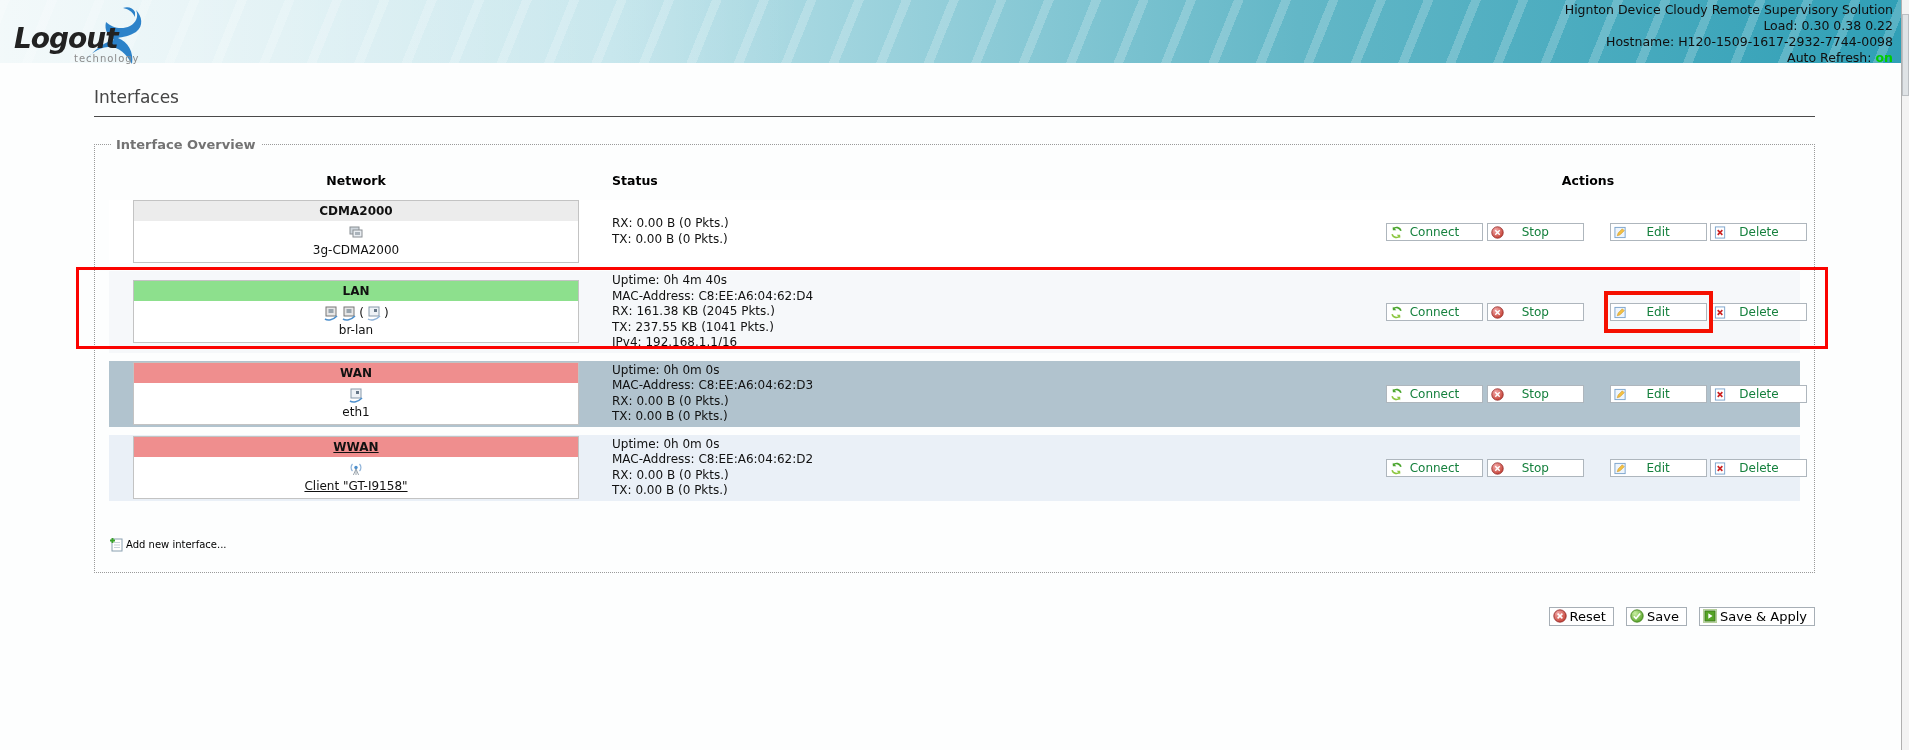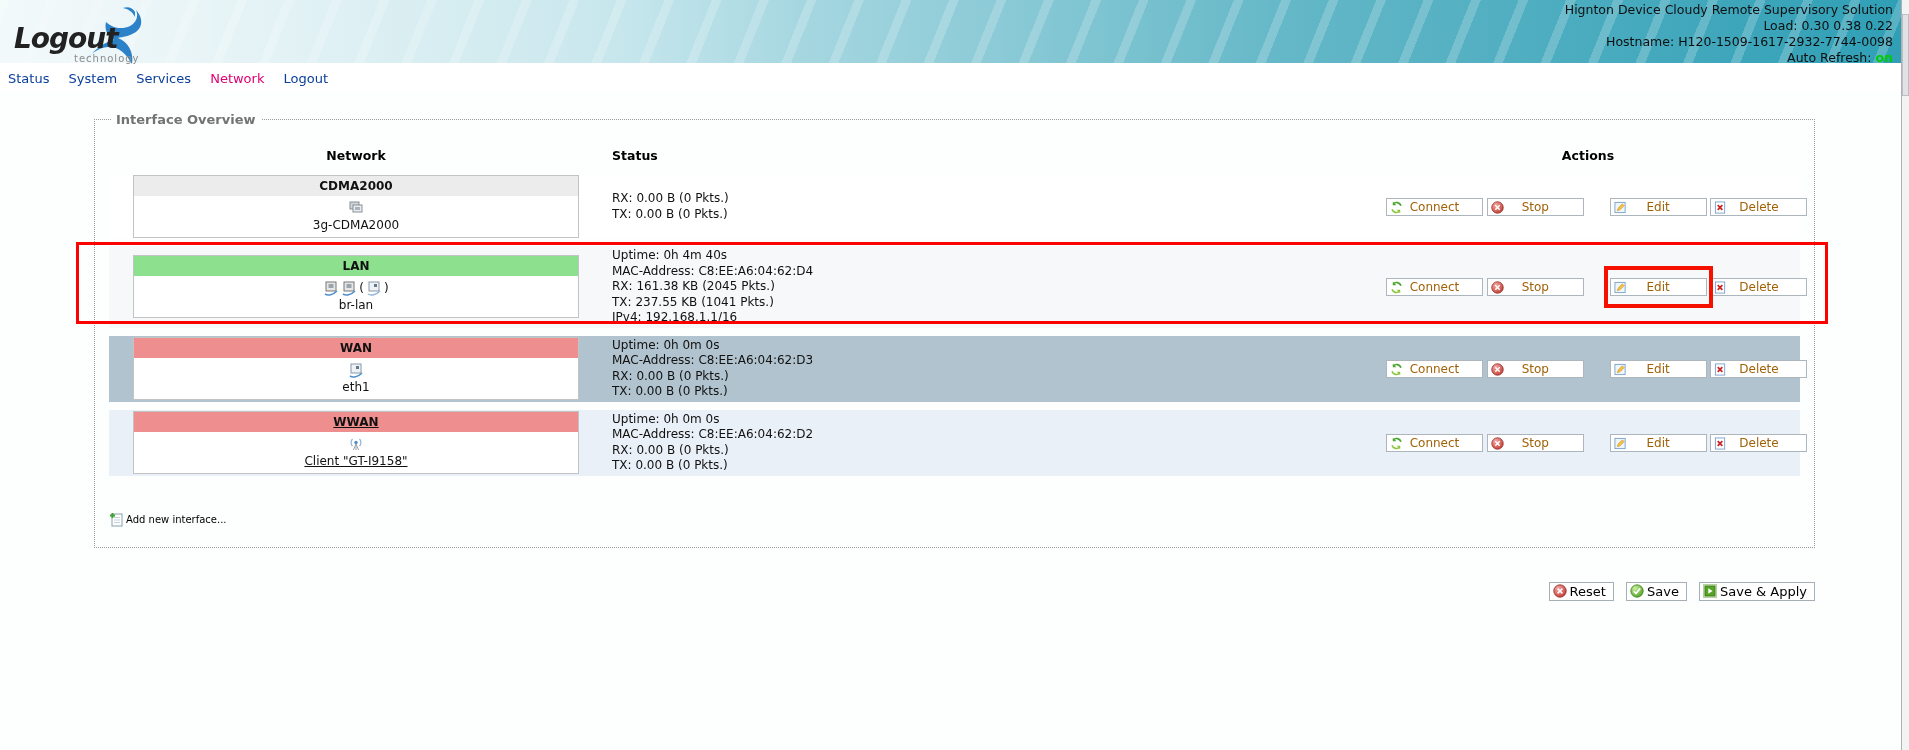--- a/index.html
+++ b/index.html
@@ -51,21 +51,21 @@
   .netbox { width:446px; margin-left:24px; border:1px solid #c3c3c3; background:#fff; text-align:center; }
   .netbox-header { font-weight:bold; font-size:12px; padding:3px 8px; }
   .netbox-body { padding:3px 0 5px; }
   .netbox-icons { height:18px; display:flex; align-items:center; justify-content:center; gap:2px; font-size:12px; }
   .netbox-name { font-size:12px; margin-top:1px; }
 
   .stl b { font-weight:normal; }
 
   .btn { position:relative; display:inline-block; width:97px; height:18px; background:#fff;
          border:1px solid #aeb6bd; font-size:12px; line-height:16px; text-align:center;
-         cursor:pointer; vertical-align:middle; font-family:inherit; color:#a16207; padding:0; }
+         cursor:pointer; vertical-align:middle; font-family:inherit; color:#15803d; padding:0; }
   .btn .ic { position:absolute; left:3px; top:2px; }
   .gap-l { margin-left:14px; }
   .btn + .btn { }
   .btn.gap-l { margin-left:22px; }
 
   
   .hl-row { position:absolute; left:-33px; top:-4px; width:1752px; height:82px;
             border:3px solid #fb0300; pointer-events:none; z-index:6; }
   .hl-edit { position:absolute; left:-7px; right:-7px; top:-13px; bottom:-13px;
              border:4px solid #f51000; pointer-events:none; z-index:7; }
@@ -111,29 +111,23 @@
       <div>Hignton Device Cloudy Remote Supervisory Solution</div>
       <div>Load: 0.30 0.38 0.22</div>
       <div>Hostname: H120-1509-1617-2932-7744-0098</div>
       <div>
         <span>Auto Refresh:</span>
         <span class="auto-on">on</span>
       </div>
     </div>
   </header>
 
-  <nav class="nav">
-    <a>Status</a>
-    <a>System</a>
-    <a>Services</a>
-    <a class="active">Network</a>
-    <a>Logout</a>
-  </nav>
 
   <div class="content">
+    <h2 class="page-title">Interfaces</h2>
 
     <fieldset class="box">
       <legend class="box-legend">Interface Overview</legend>
 
       <table class="iftable">
         <thead>
           <tr>
             <th class="h-network">Network</th>
             <th class="h-status">Status</th>
             <th class="h-actions">Actions</th>

